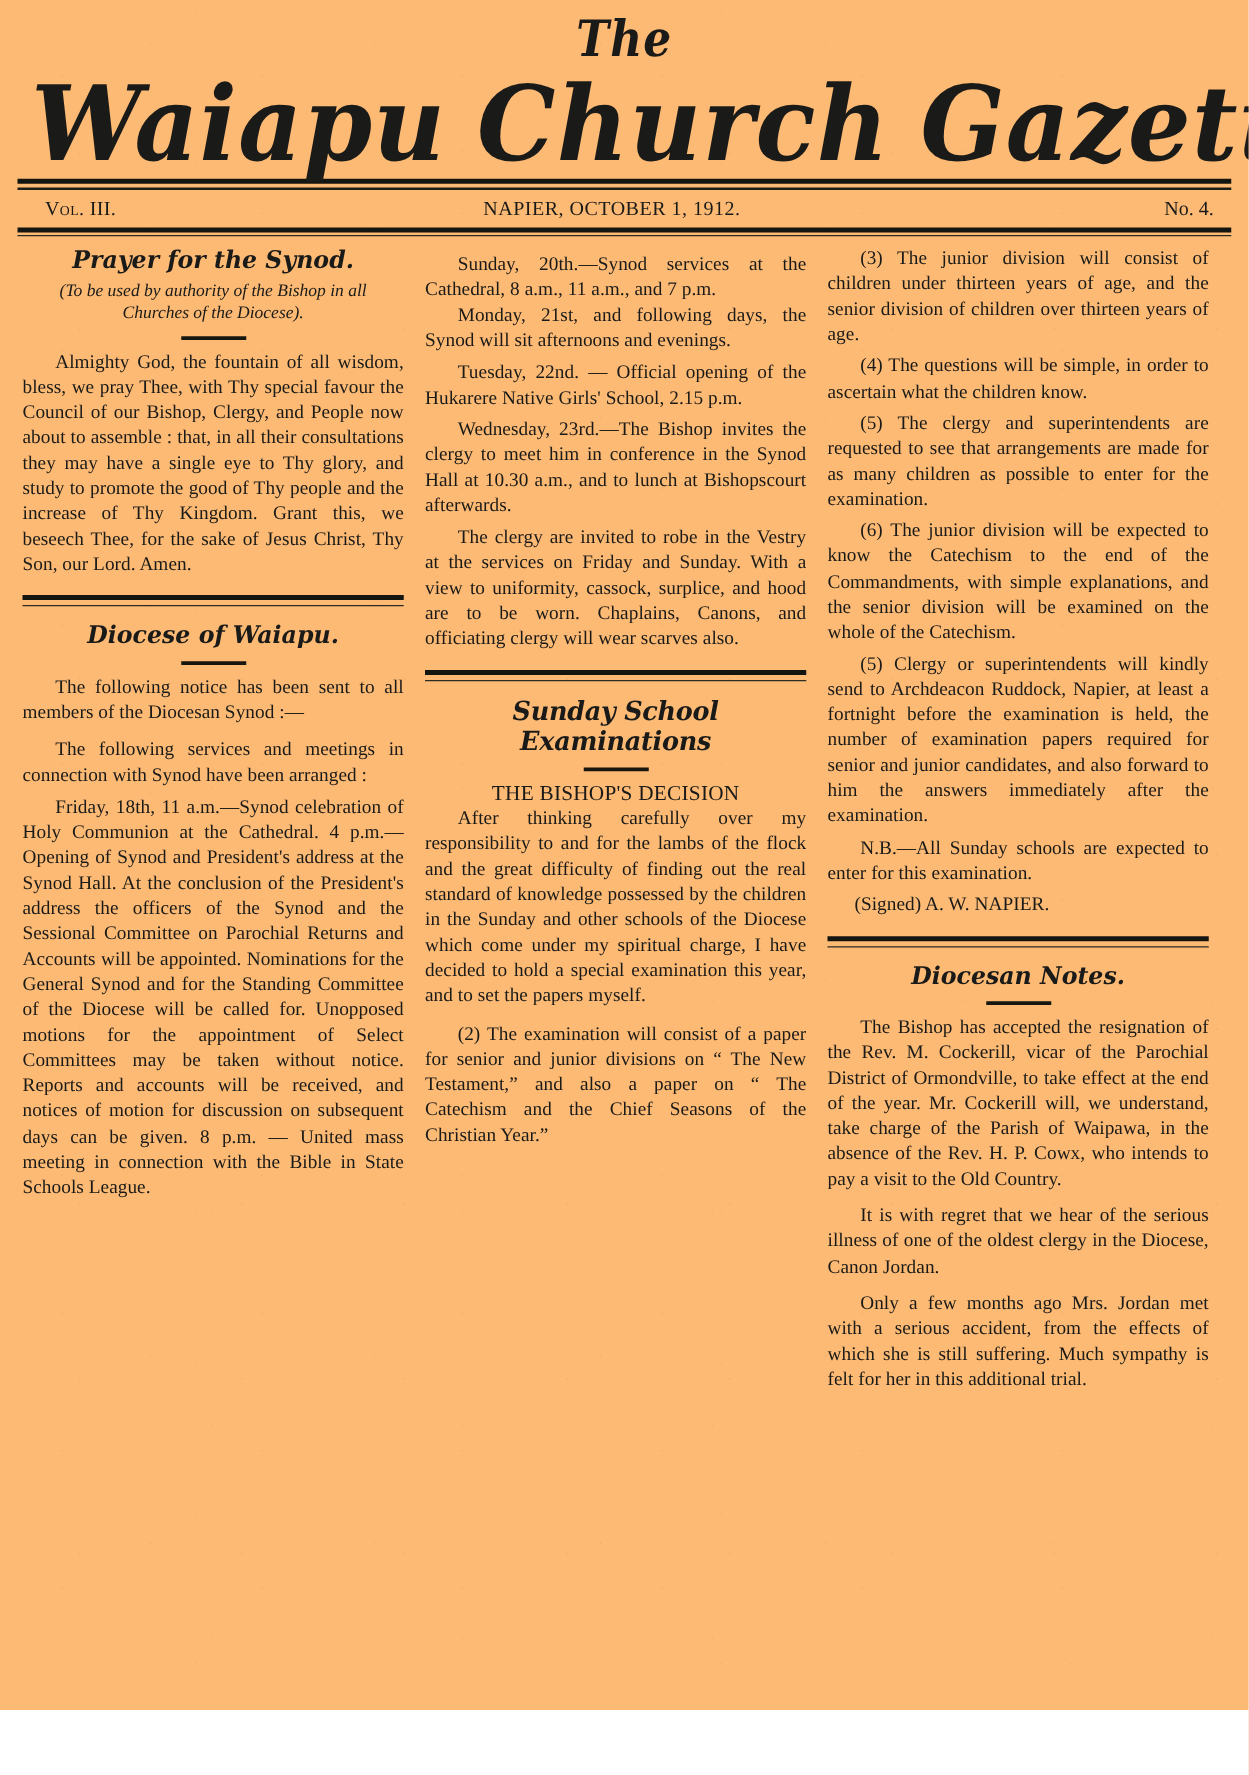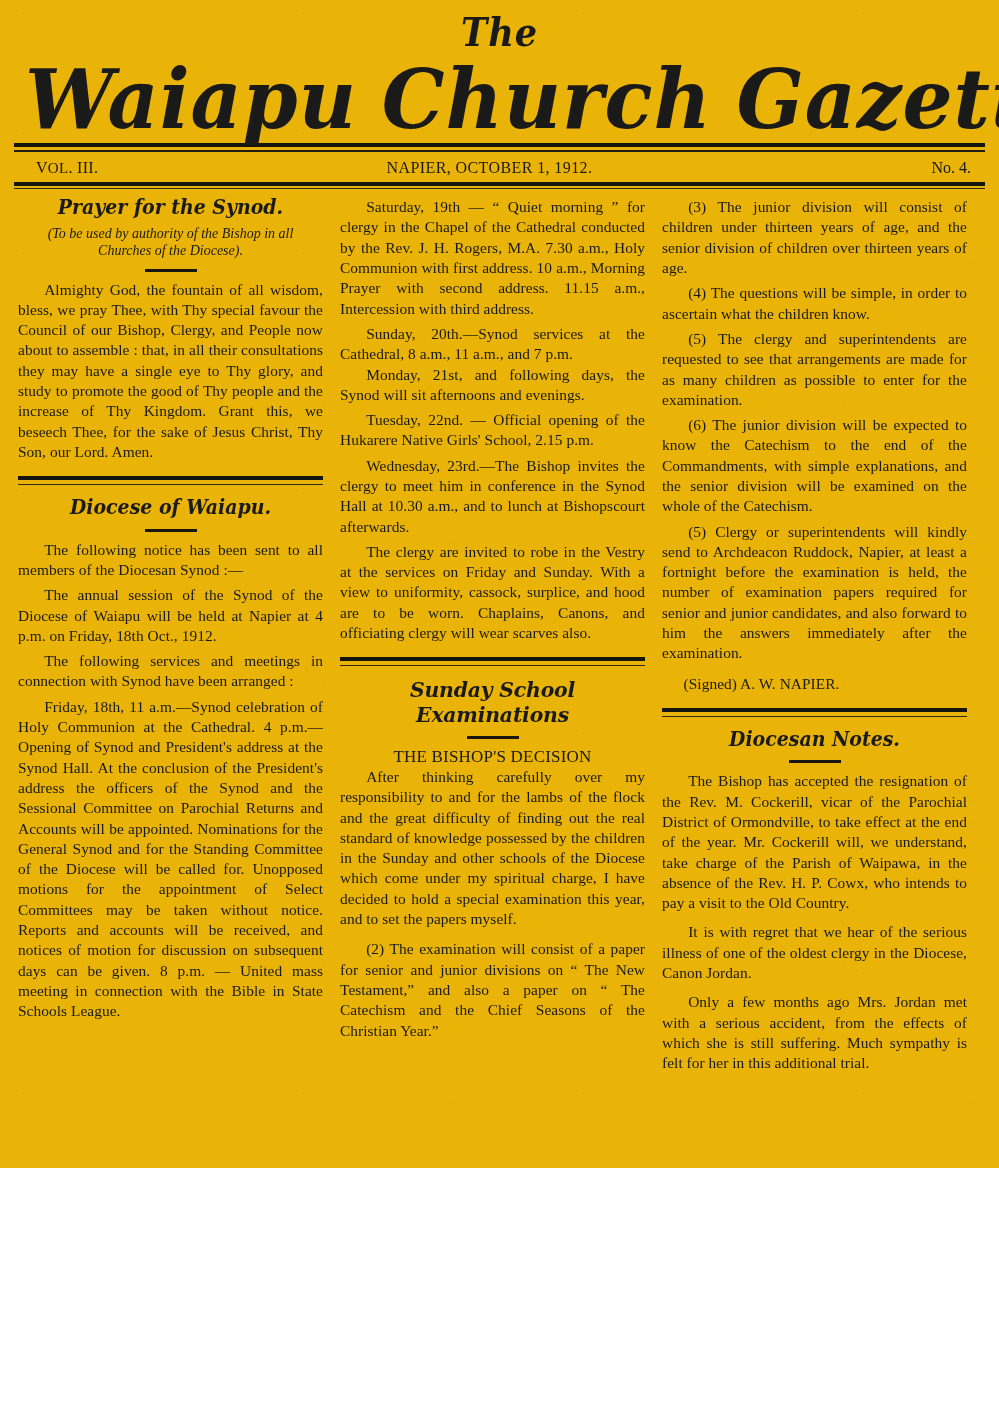--- a/index.html
+++ b/index.html
@@ -3,22 +3,22 @@
 <meta charset="utf-8">
 <style>
   html, body {
     margin: 0;
     padding: 0;
     background: #ffffff;
   }
   .page {
     position: relative;
     width: 999px;
-    height: 1168px;
-    background: #eab308;
+    height: 1368px;
+    background: #fdba74;
     overflow: hidden;
     font-family: "Liberation Serif", "DejaVu Serif", serif;
     color: #1a1a18;
   }
 
   
   .masthead {
     padding-top: 12px;
     text-align: center;
   }
@@ -68,21 +68,21 @@
     margin: 0 16px;
     font-family: "Liberation Serif", serif;
     font-size: 16px;
   }
   .volbar .vol {
     position: absolute;
     left: 20px;
     top: 7px;
     letter-spacing: 0.3px;
   }
-  .volbar .vol .sc { font-size: 15px; }
+  .volbar .vol .sc { font-size: 11px; }
   .volbar .place {
     position: absolute;
     left: 0; right: 0;
     top: 7px;
     text-align: center;
     letter-spacing: 0.4px;
     transform: translateX(-10px);
   }
   .volbar .num {
     position: absolute;
@@ -211,29 +211,27 @@
 
       <div class="divider">
         <div class="d1"></div>
         <div class="d2"></div>
       </div>
 
       <h2 class="sec-head">Diocese of Waiapu.</h2>
       <div class="dash"></div>
       <p>The following notice has been sent to all members of the Diocesan Synod :—</p>
       <div class="gap-sm"></div>
-      <p>The annual session of the Synod of the Diocese of Waiapu will be held at Napier at 4 p.m. on Friday, 18th Oct., 1912.</p>
       <div class="gap-sm"></div>
       <p>The following services and meetings in connection with Synod have been arranged :</p>
       <div class="gap-sm"></div>
       <p>Friday, 18th, 11 a.m.—Synod celebration of Holy Communion at the Cathedral. 4 p.m.—Opening of Synod and President's address at the Synod Hall. At the conclusion of the President's address the officers of the Synod and the Sessional Committee on Parochial Returns and Accounts will be appointed. Nominations for the General Synod and for the Standing Committee of the Diocese will be called for. Unopposed motions for the appointment of Select Committees may be taken without notice. Reports and accounts will be received, and notices of motion for discussion on subsequent days can be given. 8 p.m. — United mass meeting in connection with the Bible in State Schools League.</p>
     </div>
 
     <div class="col c2">
-      <p>Saturday, 19th — “ Quiet morning ” for clergy in the Chapel of the Cathedral conducted by the Rev. J. H. Rogers, M.A. 7.30 a.m., Holy Communion with first address. 10 a.m., Morning Prayer with second address. 11.15 a.m., Intercession with third address.</p>
       <div class="gap-sm"></div>
       <p>Sunday, 20th.—Synod services at the Cathedral, 8 a.m., 11 a.m., and 7 p.m.</p>
       <p>Monday, 21st, and following days, the Synod will sit afternoons and evenings.</p>
       <div class="gap-sm"></div>
       <p>Tuesday, 22nd. — Official opening of the Hukarere Native Girls' School, 2.15 p.m.</p>
       <div class="gap-sm"></div>
       <p>Wednesday, 23rd.—The Bishop invites the clergy to meet him in conference in the Synod Hall at 10.30 a.m., and to lunch at Bishopscourt afterwards.</p>
       <div class="gap-sm"></div>
       <p>The clergy are invited to robe in the Vestry at the services on Friday and Sunday. With a view to uniformity, cassock, surplice, and hood are to be worn. Chaplains, Canons, and officiating clergy will wear scarves also.</p>
 
@@ -255,20 +253,21 @@
       <p>(3) The junior division will consist of children under thirteen years of age, and the senior division of children over thirteen years of age.</p>
       <div class="gap-sm"></div>
       <p>(4) The questions will be simple, in order to ascertain what the children know.</p>
       <div class="gap-sm"></div>
       <p>(5) The clergy and superintendents are requested to see that arrangements are made for as many children as possible to enter for the examination.</p>
       <div class="gap-sm"></div>
       <p>(6) The junior division will be expected to know the Catechism to the end of the Commandments, with simple explanations, and the senior division will be examined on the whole of the Catechism.</p>
       <div class="gap-sm"></div>
       <p>(5) Clergy or superintendents will kindly send to Archdeacon Ruddock, Napier, at least a fortnight before the examination is held, the number of examination papers required for senior and junior candidates, and also forward to him the answers immediately after the examination.</p>
       <div class="gap-sm"></div>
+      <p>N.B.—All Sunday schools are expected to enter for this examination.</p>
       <div class="gap-sm"></div>
       <p class="tight">(Signed) A. W. NAPIER.</p>
 
       <div class="divider">
         <div class="d1"></div>
         <div class="d2"></div>
       </div>
 
       <h2 class="sec-head">Diocesan Notes.</h2>
       <div class="dash"></div>

